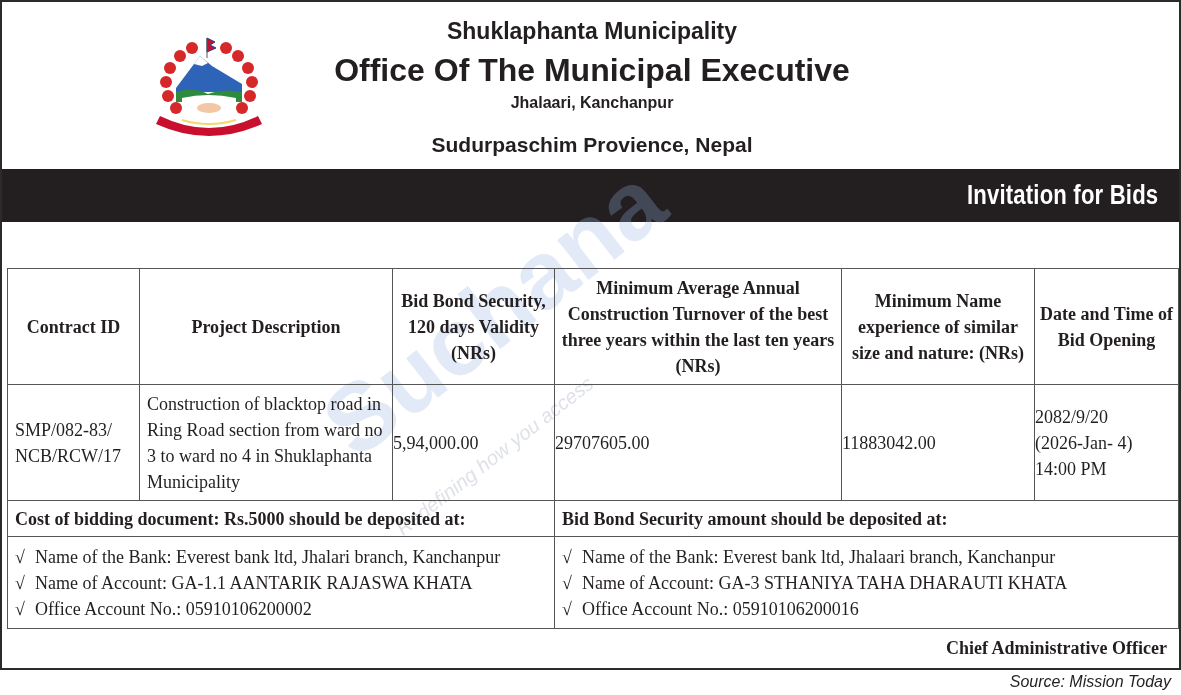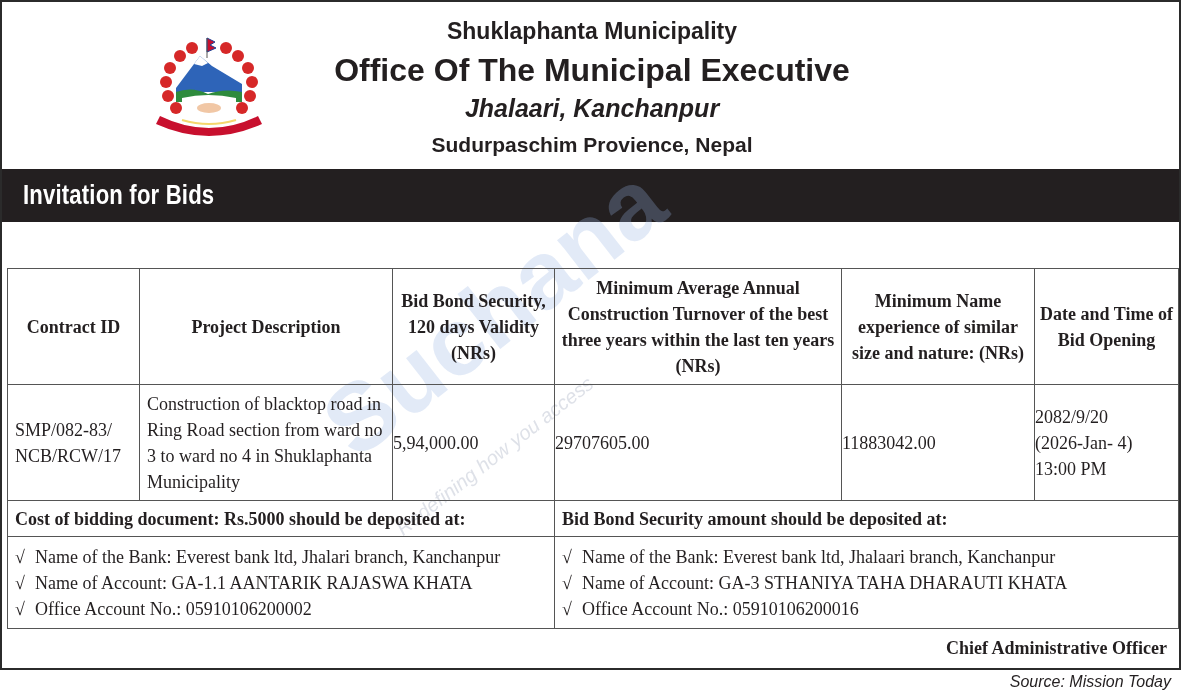--- a/index.html
+++ b/index.html
@@ -10,25 +10,25 @@
     position: absolute; left: 0; top: 0; width: 1181px; height: 670px;
     border: 2px solid #2b2b2b; background: #ffffff;
   }
 
   
   .emblem { position: absolute; left: 150px; top: 34px; width: 115px; height: 100px; }
   .hdr-text { position: absolute; left: 300px; top: 0; width: 580px; text-align: center;
     font-family: "Liberation Sans", sans-serif; font-weight: bold; color: #231f20; }
   .hdr-l1 { position: absolute; top: 16px; left: 0; width: 100%; font-size: 23px; }
   .hdr-l2 { position: absolute; top: 50px; left: 0; width: 100%; font-size: 32px; }
-  .hdr-l3 { position: absolute; top: 92px; left: 0; width: 100%; font-size: 25px; font-style: italic; }
+  .hdr-l3 { position: absolute; top: 92px; left: 0; width: 100%; font-size: 16px; }
   .hdr-l4 { position: absolute; top: 131px; left: 0; width: 100%; font-size: 21px; }
 
   .title-bar { position: absolute; left: 0; top: 167px; width: 1177px; height: 53px; background: #231f20;
-    display: flex; align-items: center; justify-content: flex-start; text-decoration: underline; }
+    display: flex; align-items: center; justify-content: flex-end; text-decoration: underline; }
   .title-bar span { color: #ffffff; font-family: "Liberation Sans", sans-serif; font-weight: bold;
     font-size: 27px; transform: scaleX(0.82); display: inline-block; letter-spacing: 0.2px; }
 
   .pub-date { position: absolute; left: 0; top: 230px; width: 1177px; text-align: center;
     font-weight: bold; font-size: 18px; }
   .pub-date span { display: inline-block; transform: scaleX(0.9); }
 
   
   .bid-table { position: absolute; left: 5px; top: 266px; width: 1171px; border-collapse: collapse;
     table-layout: fixed; }
@@ -128,21 +128,21 @@
     </tr>
     <tr class="row-data">
       <td class="l">SMP/082-83/ NCB/RCW/17</td>
       <td class="l">Construction of blacktop road in Ring Road section from ward no 3 to ward no 4 in Shuklaphanta Municipality</td>
       <td class="c">5,94,000.00</td>
       <td class="c">29707605.00</td>
       <td class="c">11883042.00</td>
       <td class="c">
         <span class="acc-line">2082/9/20</span>
         <span class="acc-line">(2026-Jan- 4)</span>
-        <span class="acc-line">13:00 PM</span>
+        <span class="acc-line">14:00 PM</span>
       </td>
     </tr>
     <tr class="row-sub">
       <td colspan="3">Cost of bidding document: Rs.5000 should be deposited at:</td>
       <td colspan="3">Bid Bond Security amount should be deposited at:</td>
     </tr>
     <tr class="row-acc">
       <td colspan="3">
         <span class="acc-line"><span class="check">√</span><span>Name of the Bank: Everest bank ltd, Jhalari branch, Kanchanpur</span></span>
         <span class="acc-line"><span class="check">√</span><span>Name of Account: GA-1.1 AANTARIK RAJASWA KHATA</span></span>

